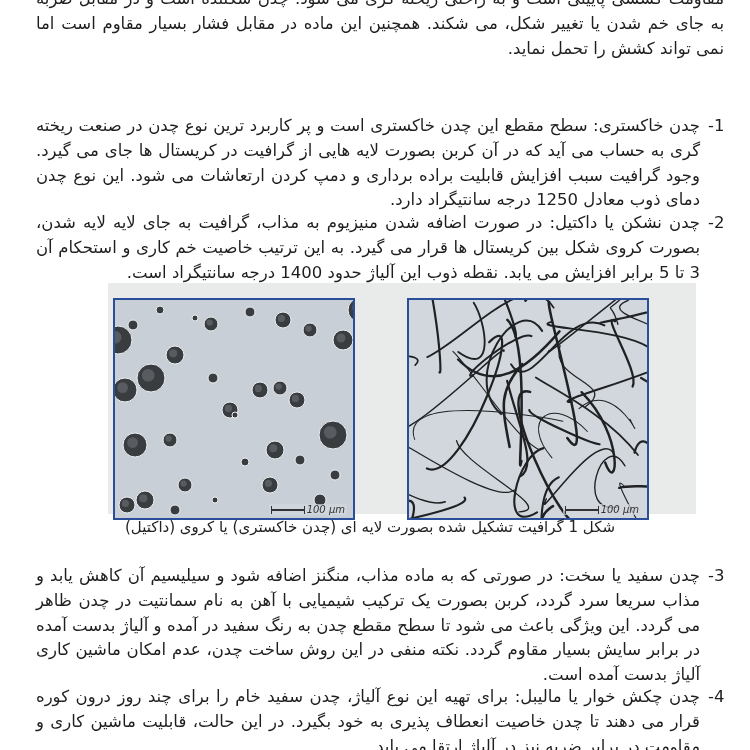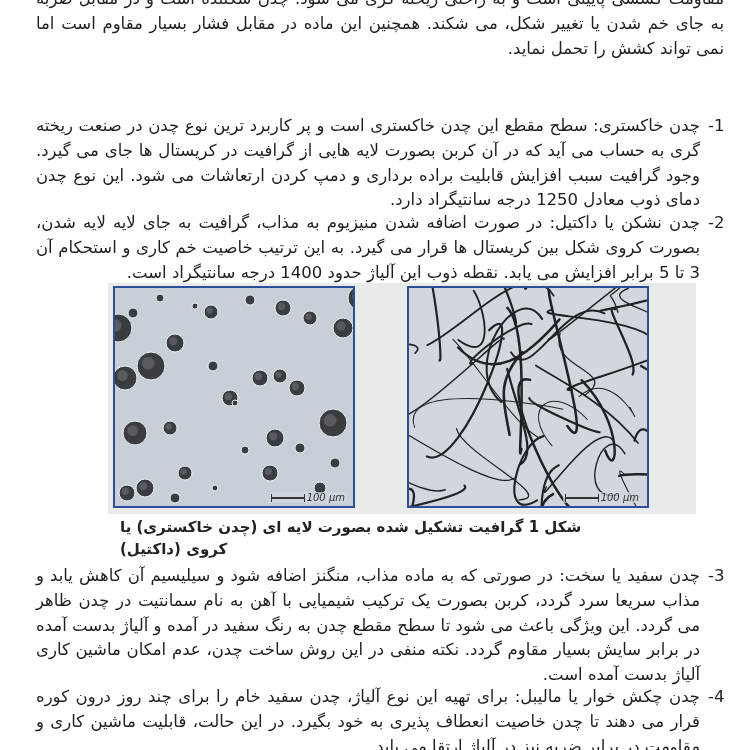--- a/index.html
+++ b/index.html
@@ -17,37 +17,37 @@
   .item .txt { margin-right:38px; text-align:justify; text-align-last:right; }
   .i1 { top:114px; }
   .i2 { top:211px; }
   .i3 { top:564px; }
   .i4 { top:685px; }
   .figure {
     position:absolute; left:108px; top:283px; width:588px; height:231px;
     background:#e9eaea;
   }
   .panel {
-    position:absolute; top:3px; width:238px; height:218px;
+    position:absolute; top:15px; width:238px; height:218px;
     border:2px solid #2a4e9a; background:#c9cfd6; overflow:hidden;
   }
   .panel-left { left:5px; }
   .panel-right { left:299px; background:#d2d7dd; }
   .panel svg { display:block; }
   .scale {
     position:absolute; right:6px; bottom:3px; direction:ltr;
     font-size:10px; font-style:italic; color:#333; display:flex; align-items:center; gap:2px;
     background:rgba(210,215,222,0.7); padding:0 2px;
   }
   .scale .bar { width:34px; height:2px; background:#333; position:relative; }
   .scale .bar::before, .scale .bar::after { content:""; position:absolute; top:-3px; width:1px; height:8px; background:#333; }
   .scale .bar::before { left:0; } .scale .bar::after { right:0; }
   .caption {
-    position:absolute; top:516px; left:120px; width:500px; direction:rtl; text-align:left;
-    font-size:15px; line-height:22px; color:#222;font-weight:bold;
+    position:absolute; top:516px; left:120px; width:500px; direction:rtl; text-align:center;
+    font-size:15px; line-height:22px; color:#222;
   }
 </style>
 </head>
 <body>
 
 <div class="doc">
 
   <div class="para p-top">مقاومت کششی پایینی است و به راحتی ریخته گری می شود. چدن شکننده است و در مقابل ضربه به جای خم شدن یا تغییر شکل، می شکند. همچنین این ماده در مقابل فشار بسیار مقاوم است اما نمی تواند کشش را تحمل نماید.</div>
 
 

